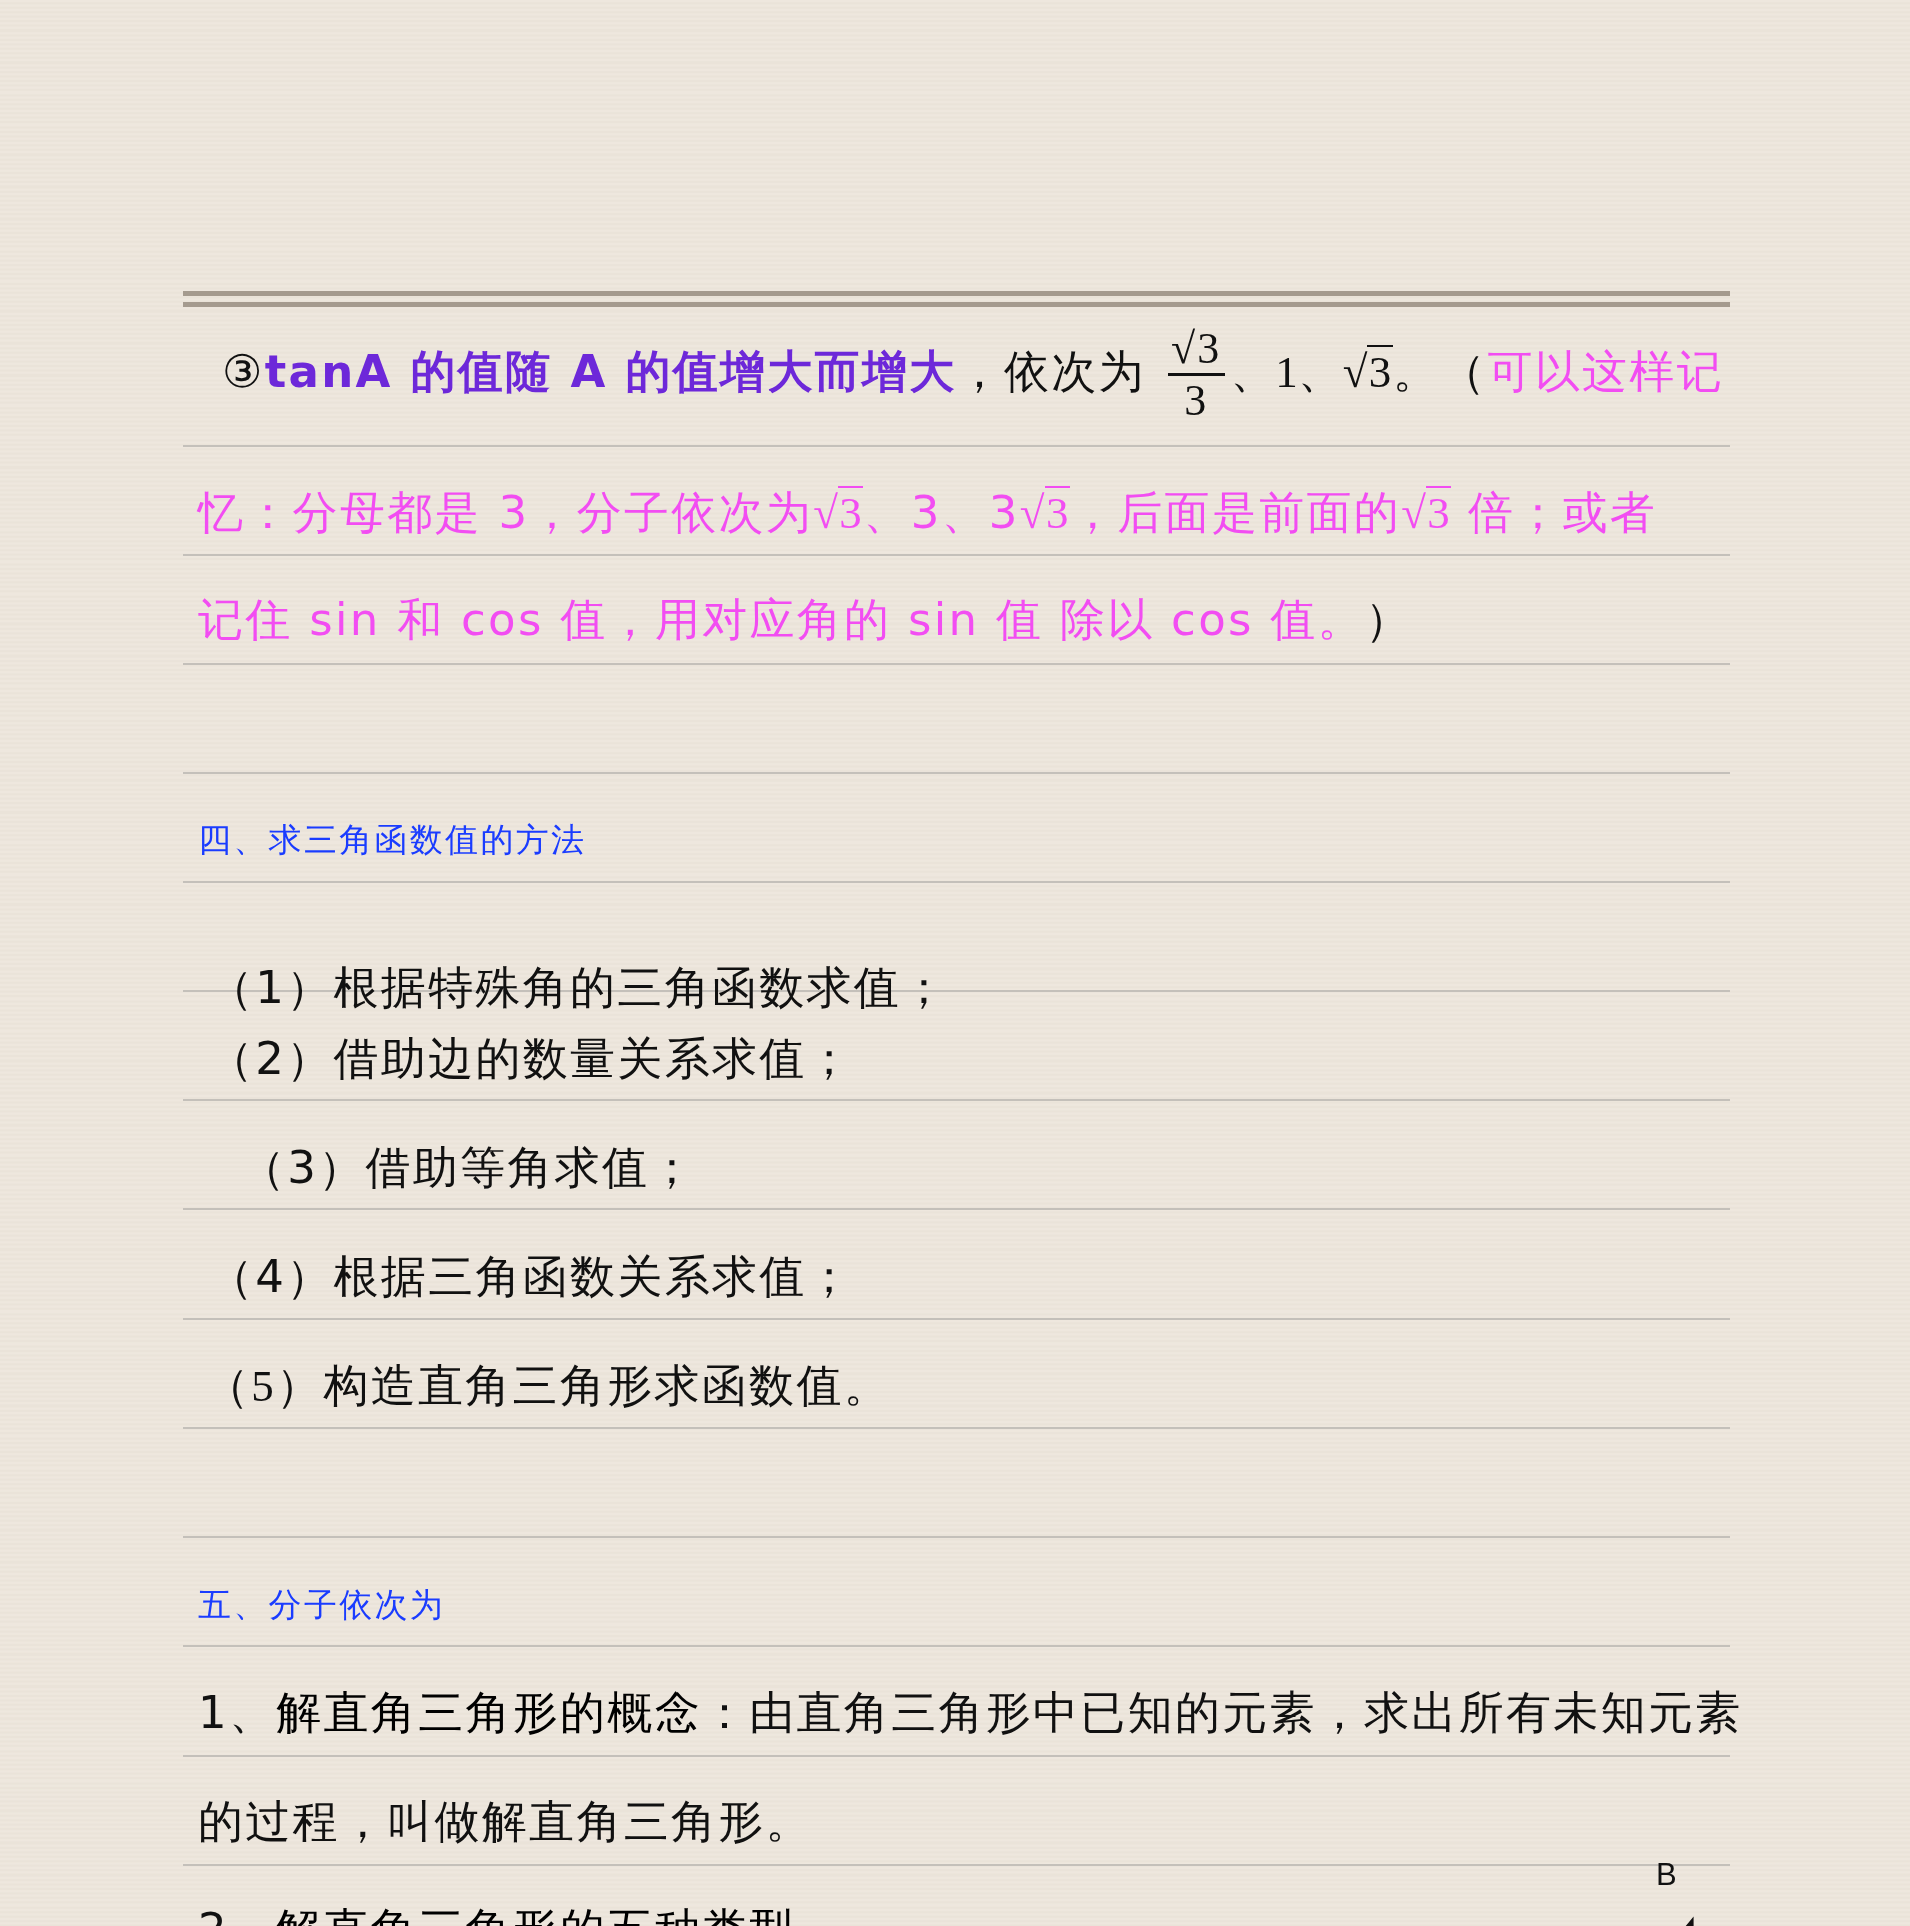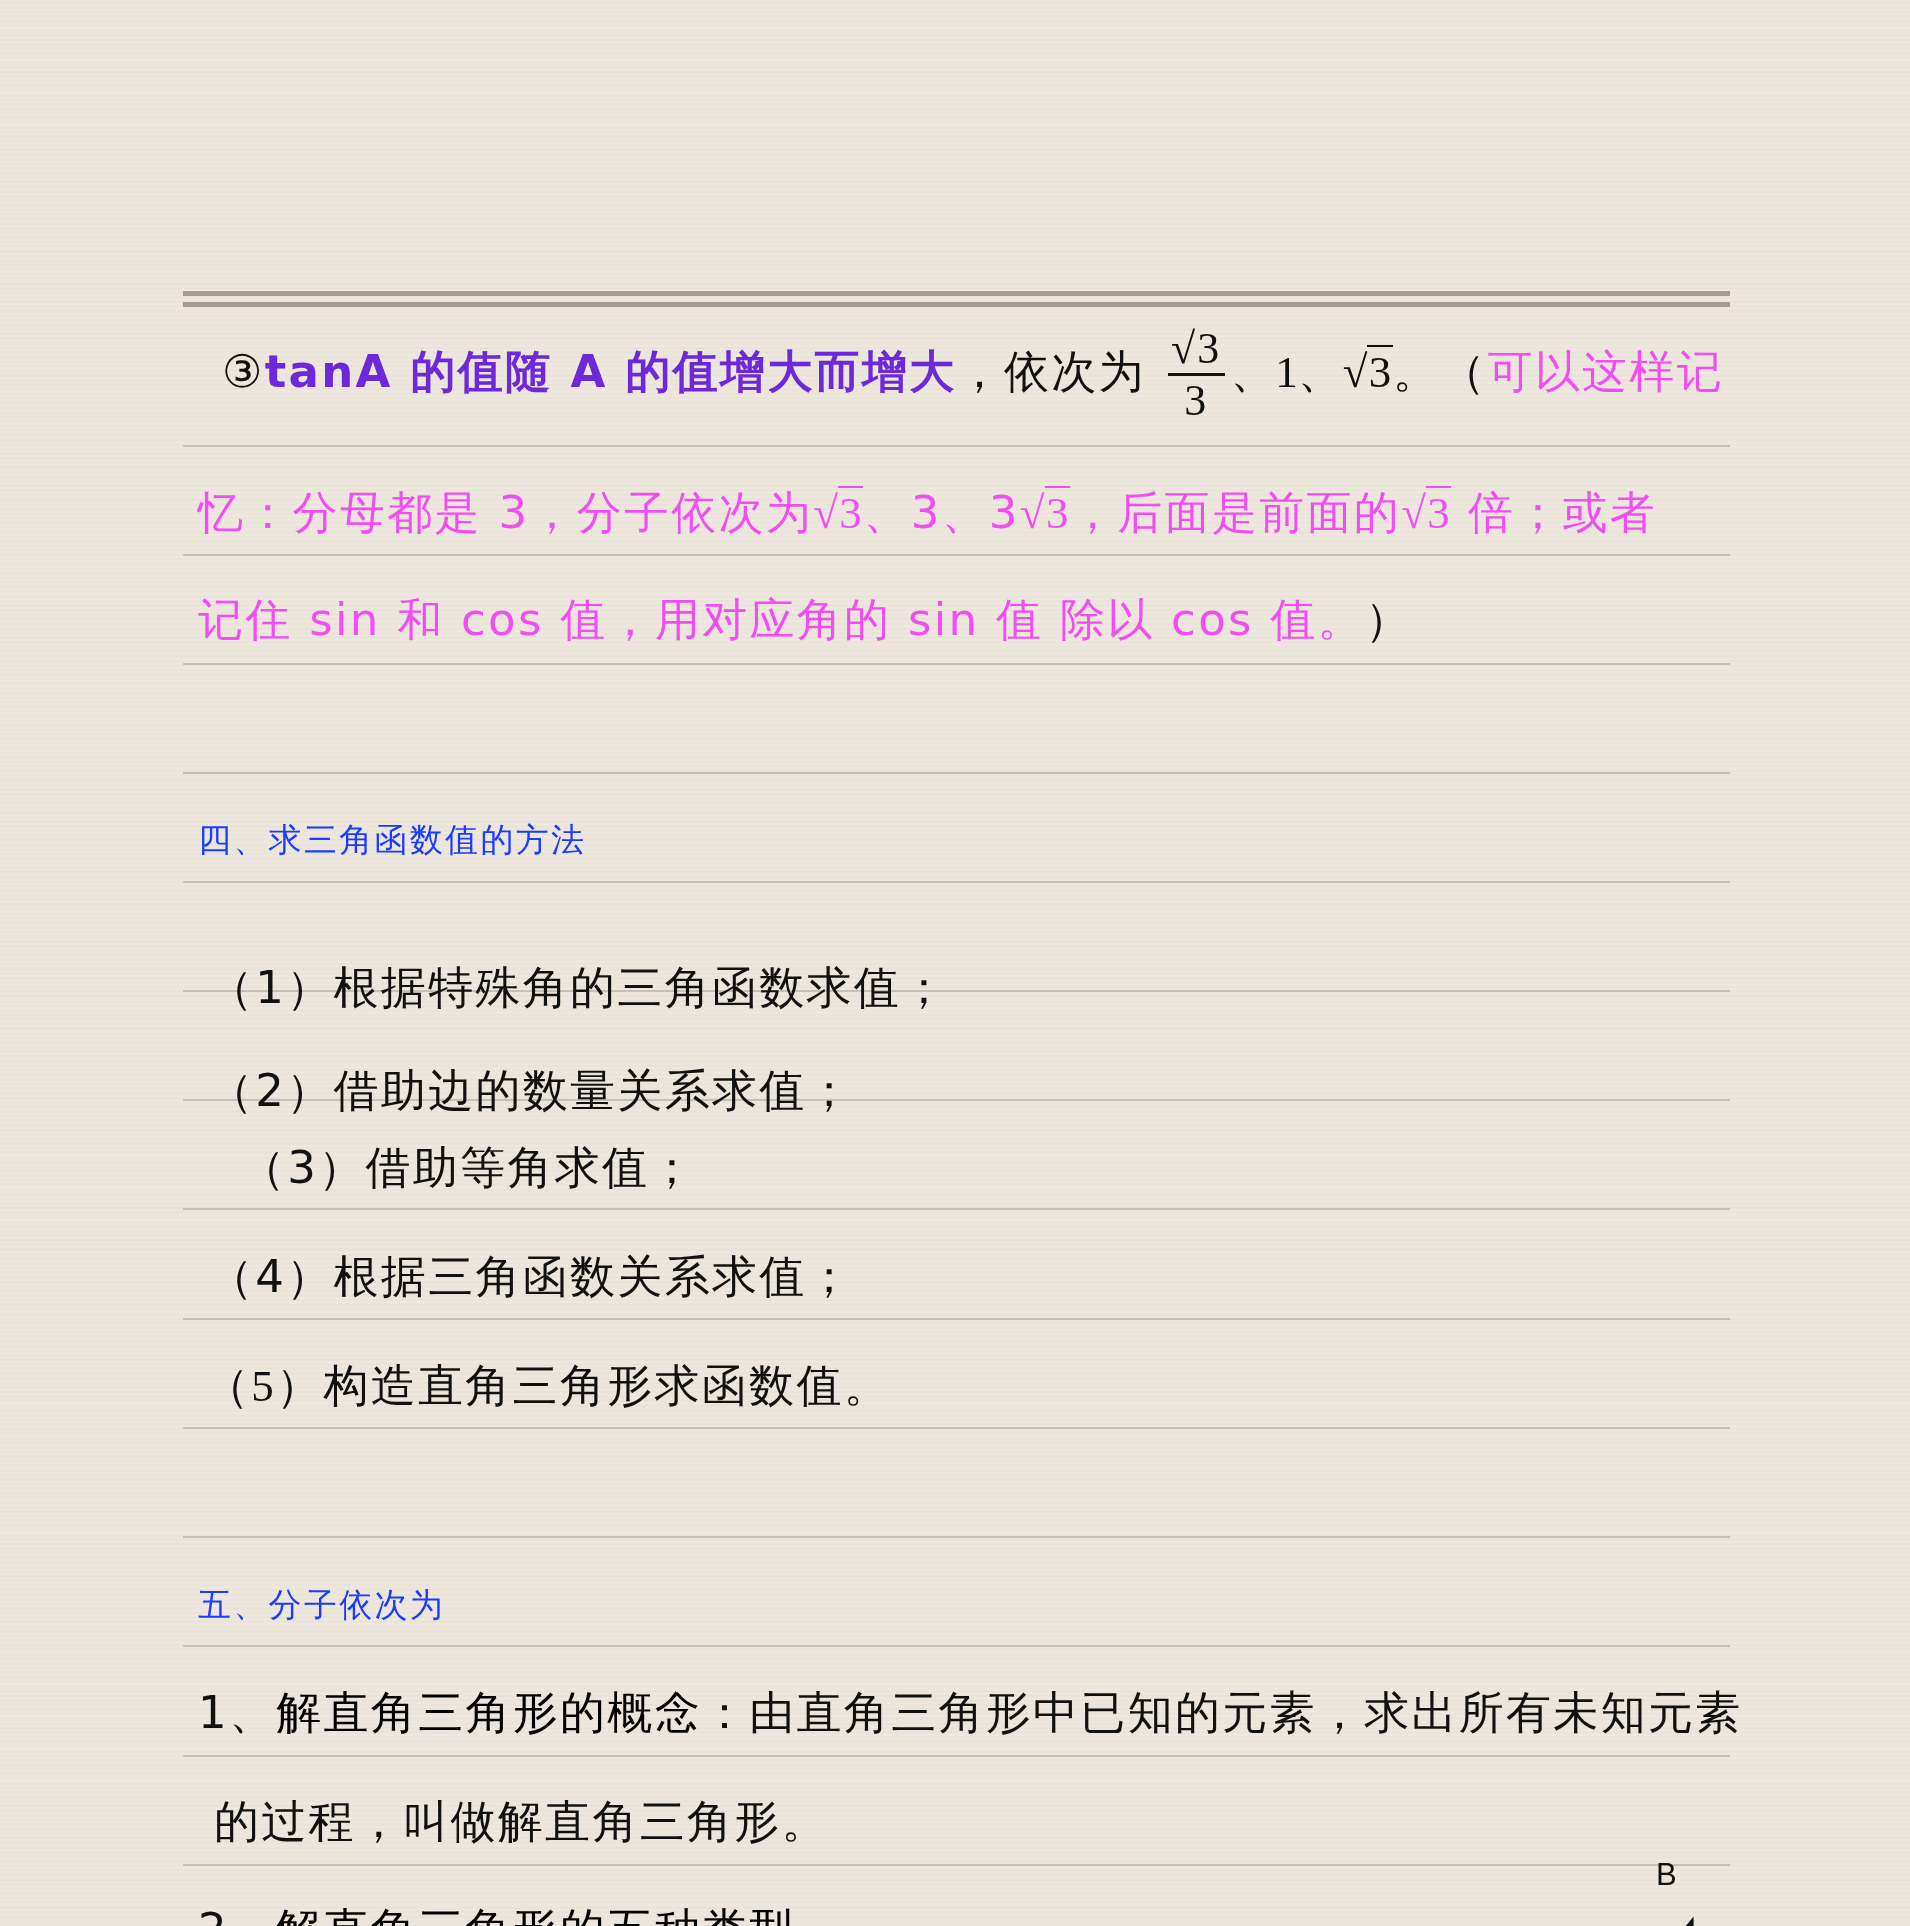--- a/index.html
+++ b/index.html
@@ -58,30 +58,30 @@
 <div class="line pink" style="top:482px;">
   <span>忆：分母都是 3，分子依次为</span><span class="sqrt mathr">√<span class="rad">3</span></span><span>、3、3</span><span class="sqrt mathr">√<span class="rad">3</span></span><span>，后面是前面的</span><span class="sqrt mathr"> √<span class="rad">3</span></span><span> 倍；或者</span>
 </div>
 
 <div class="line pink" style="top:589px;text-align:right;">
   <span>记住 sin 和 cos 值，用对应角的 sin 值 除以 cos 值。</span><span class="black">）</span>
 </div>
 
 <div class="line blue heading" style="top:809px;">四、求三角函数值的方法</div>
 <div class="line black" style="top:957px; left:208px;">（1）根据特殊角的三角函数求值；</div>
-<div class="line black" style="top:1028px; left:208px;margin-top:32px;">（2）借助边的数量关系求值；</div>
+<div class="line black" style="top:1028px; left:208px;">（2）借助边的数量关系求值；</div>
 <div class="line black" style="top:1137px; left:208px;margin-left:32px;">（3）借助等角求值；</div>
 <div class="line black" style="top:1246px; left:208px;">（4）根据三角函数关系求值；</div>
 <div class="line black" style="top:1355px; left:204px;font-family:Liberation Serif, serif;">（5）构造直角三角形求函数值。</div>
 
 <div class="line blue heading" style="top:1574px;">五、分子依次为</div>
 <div class="line" style="top:1682px;">
   <span class="black">1、</span><span class="green">解直角三角形的概念</span><span class="black">：由直角三角形中已知的元素，求出所有未知元素</span>
 </div>
-<div class="line black" style="top:1791px;margin-left:16px;">的过程，叫做解直角三角形。</div>
+<div class="line black" style="top:1791px;">的过程，叫做解直角三角形。</div>
 <div class="line" style="top:1899px;">
   <span class="black">2、</span><span class="green">解直角三角形的五种类型</span>
 </div>
 
 <svg style="position:absolute;left:1348px;top:1849px;" width="424" height="539" viewBox="0 0 1100 1400">
   <polygon points="85,1168 890,195 890,1168" fill="none" stroke="#111" stroke-width="14" stroke-linejoin="miter"></polygon>
   <polyline points="834,1168 834,1113 890,1113" fill="none" stroke="#111" stroke-width="10"></polyline>
 </svg>
 <div class="tri-label" style="left:1656px; top:1859px;">B</div>
 

